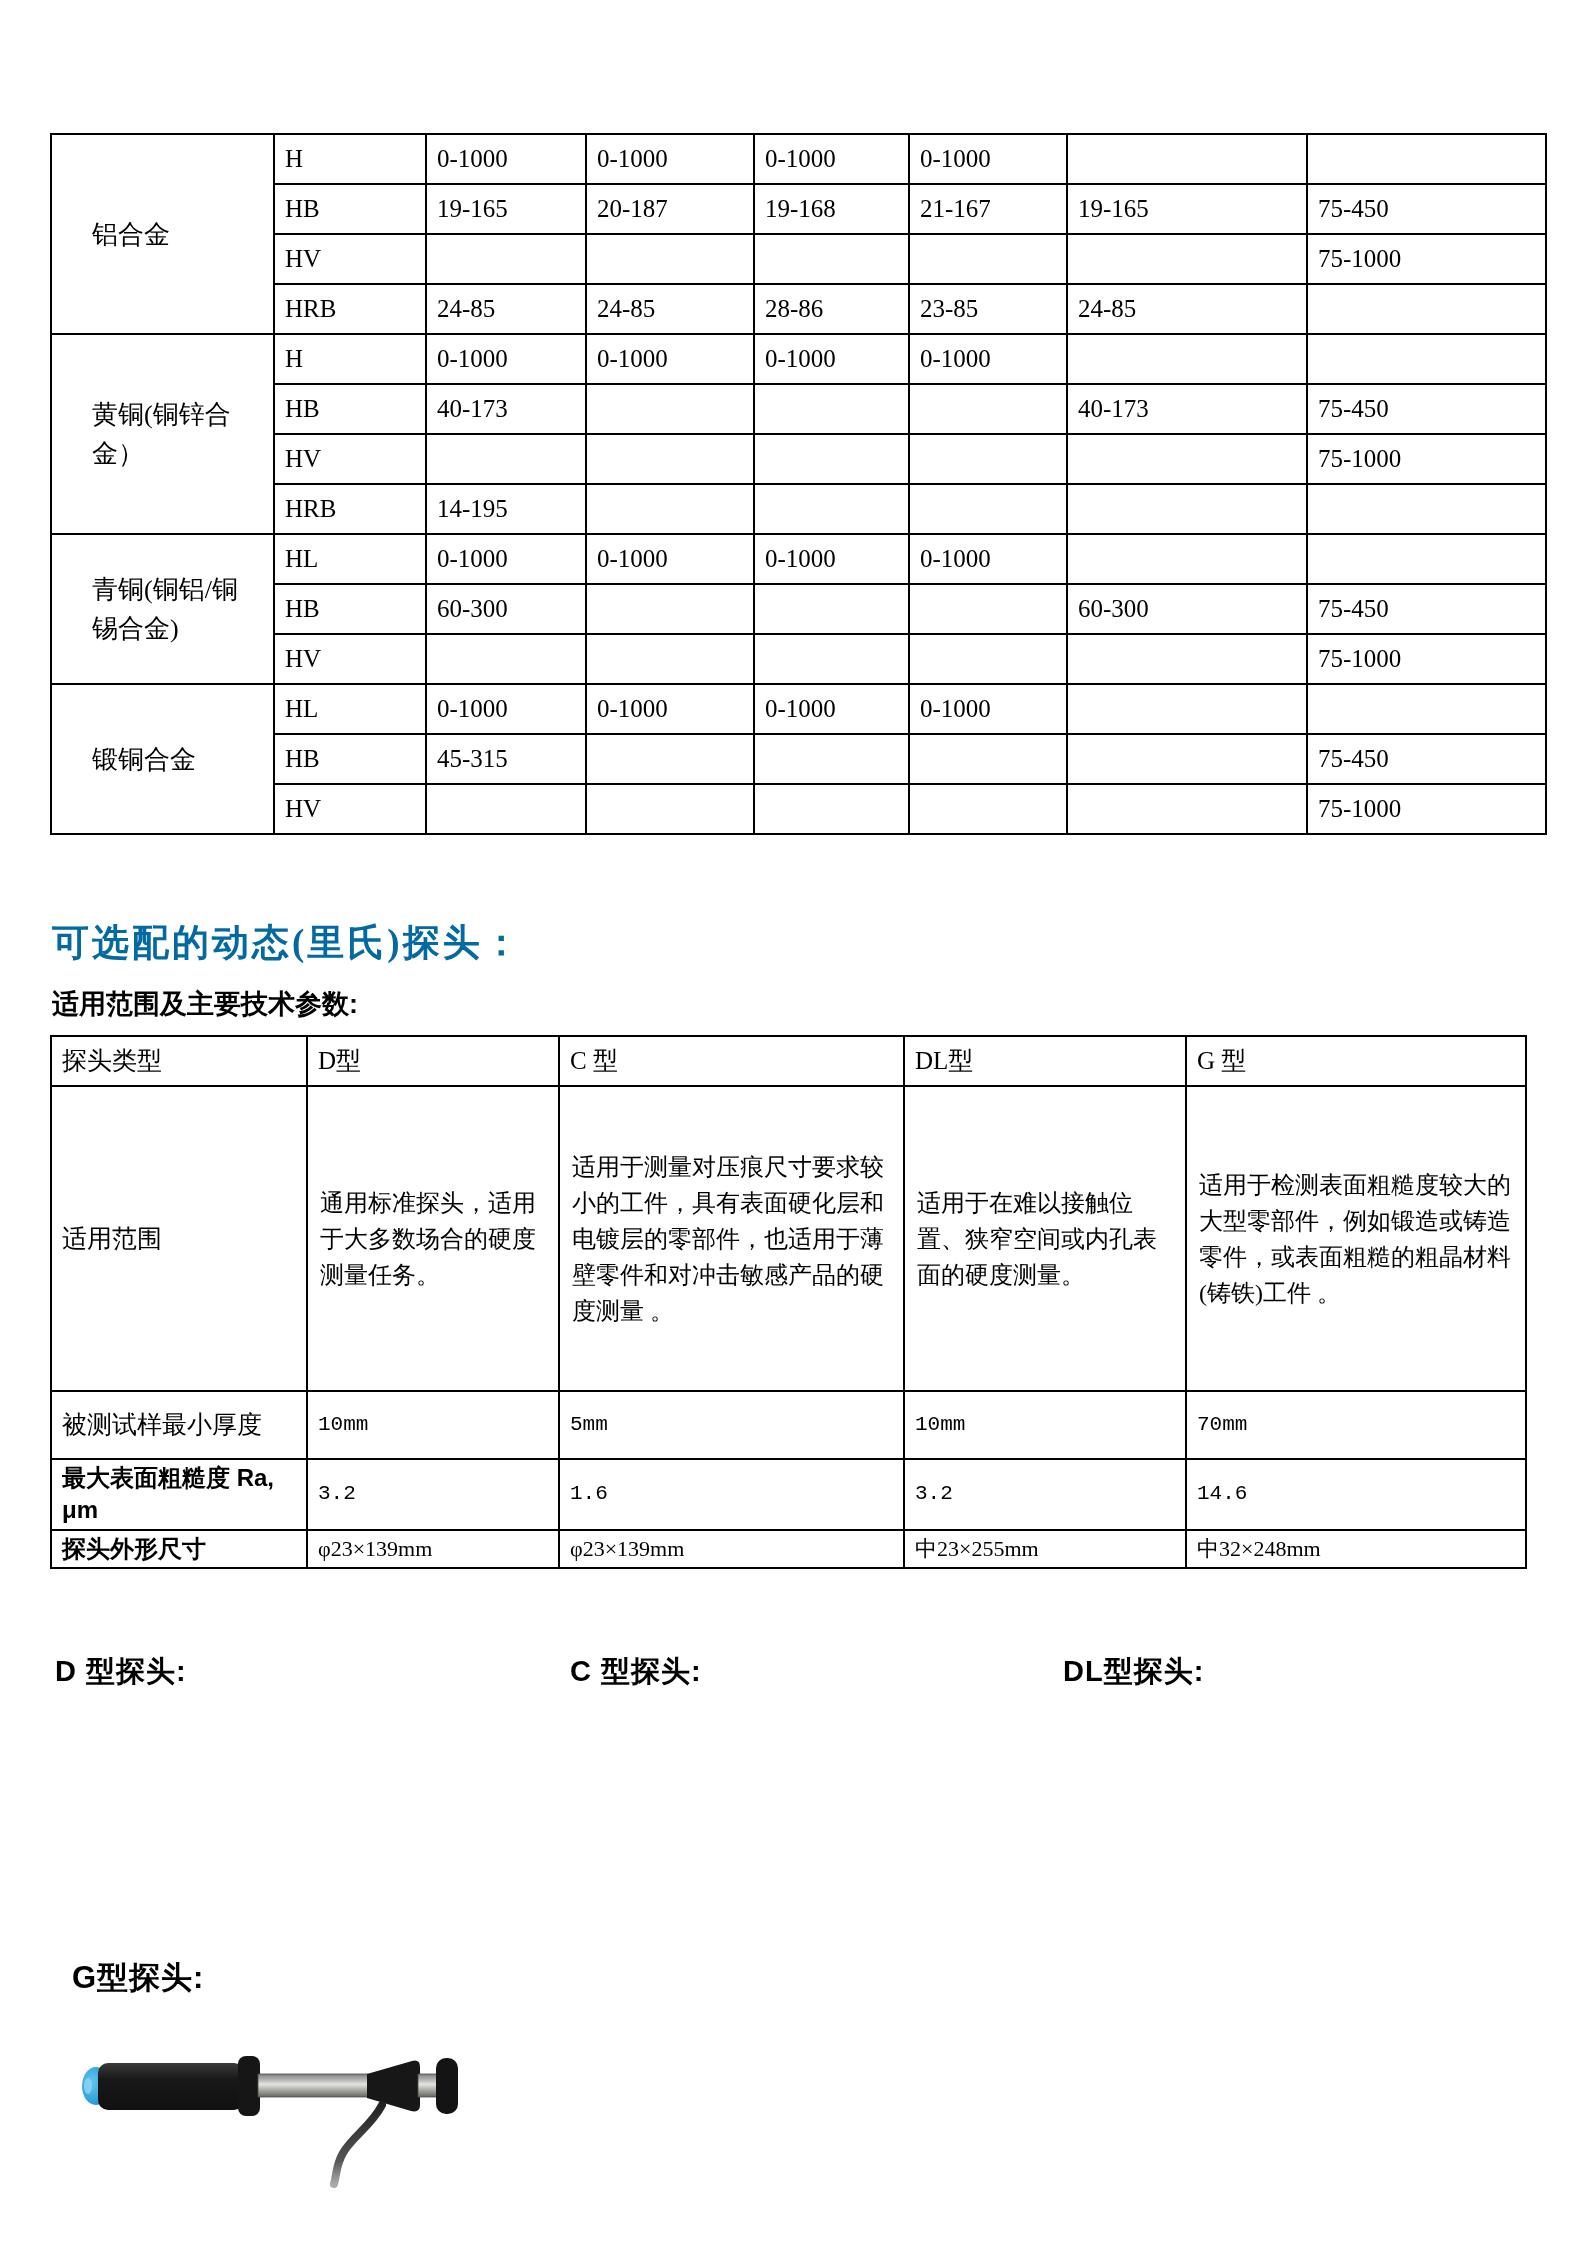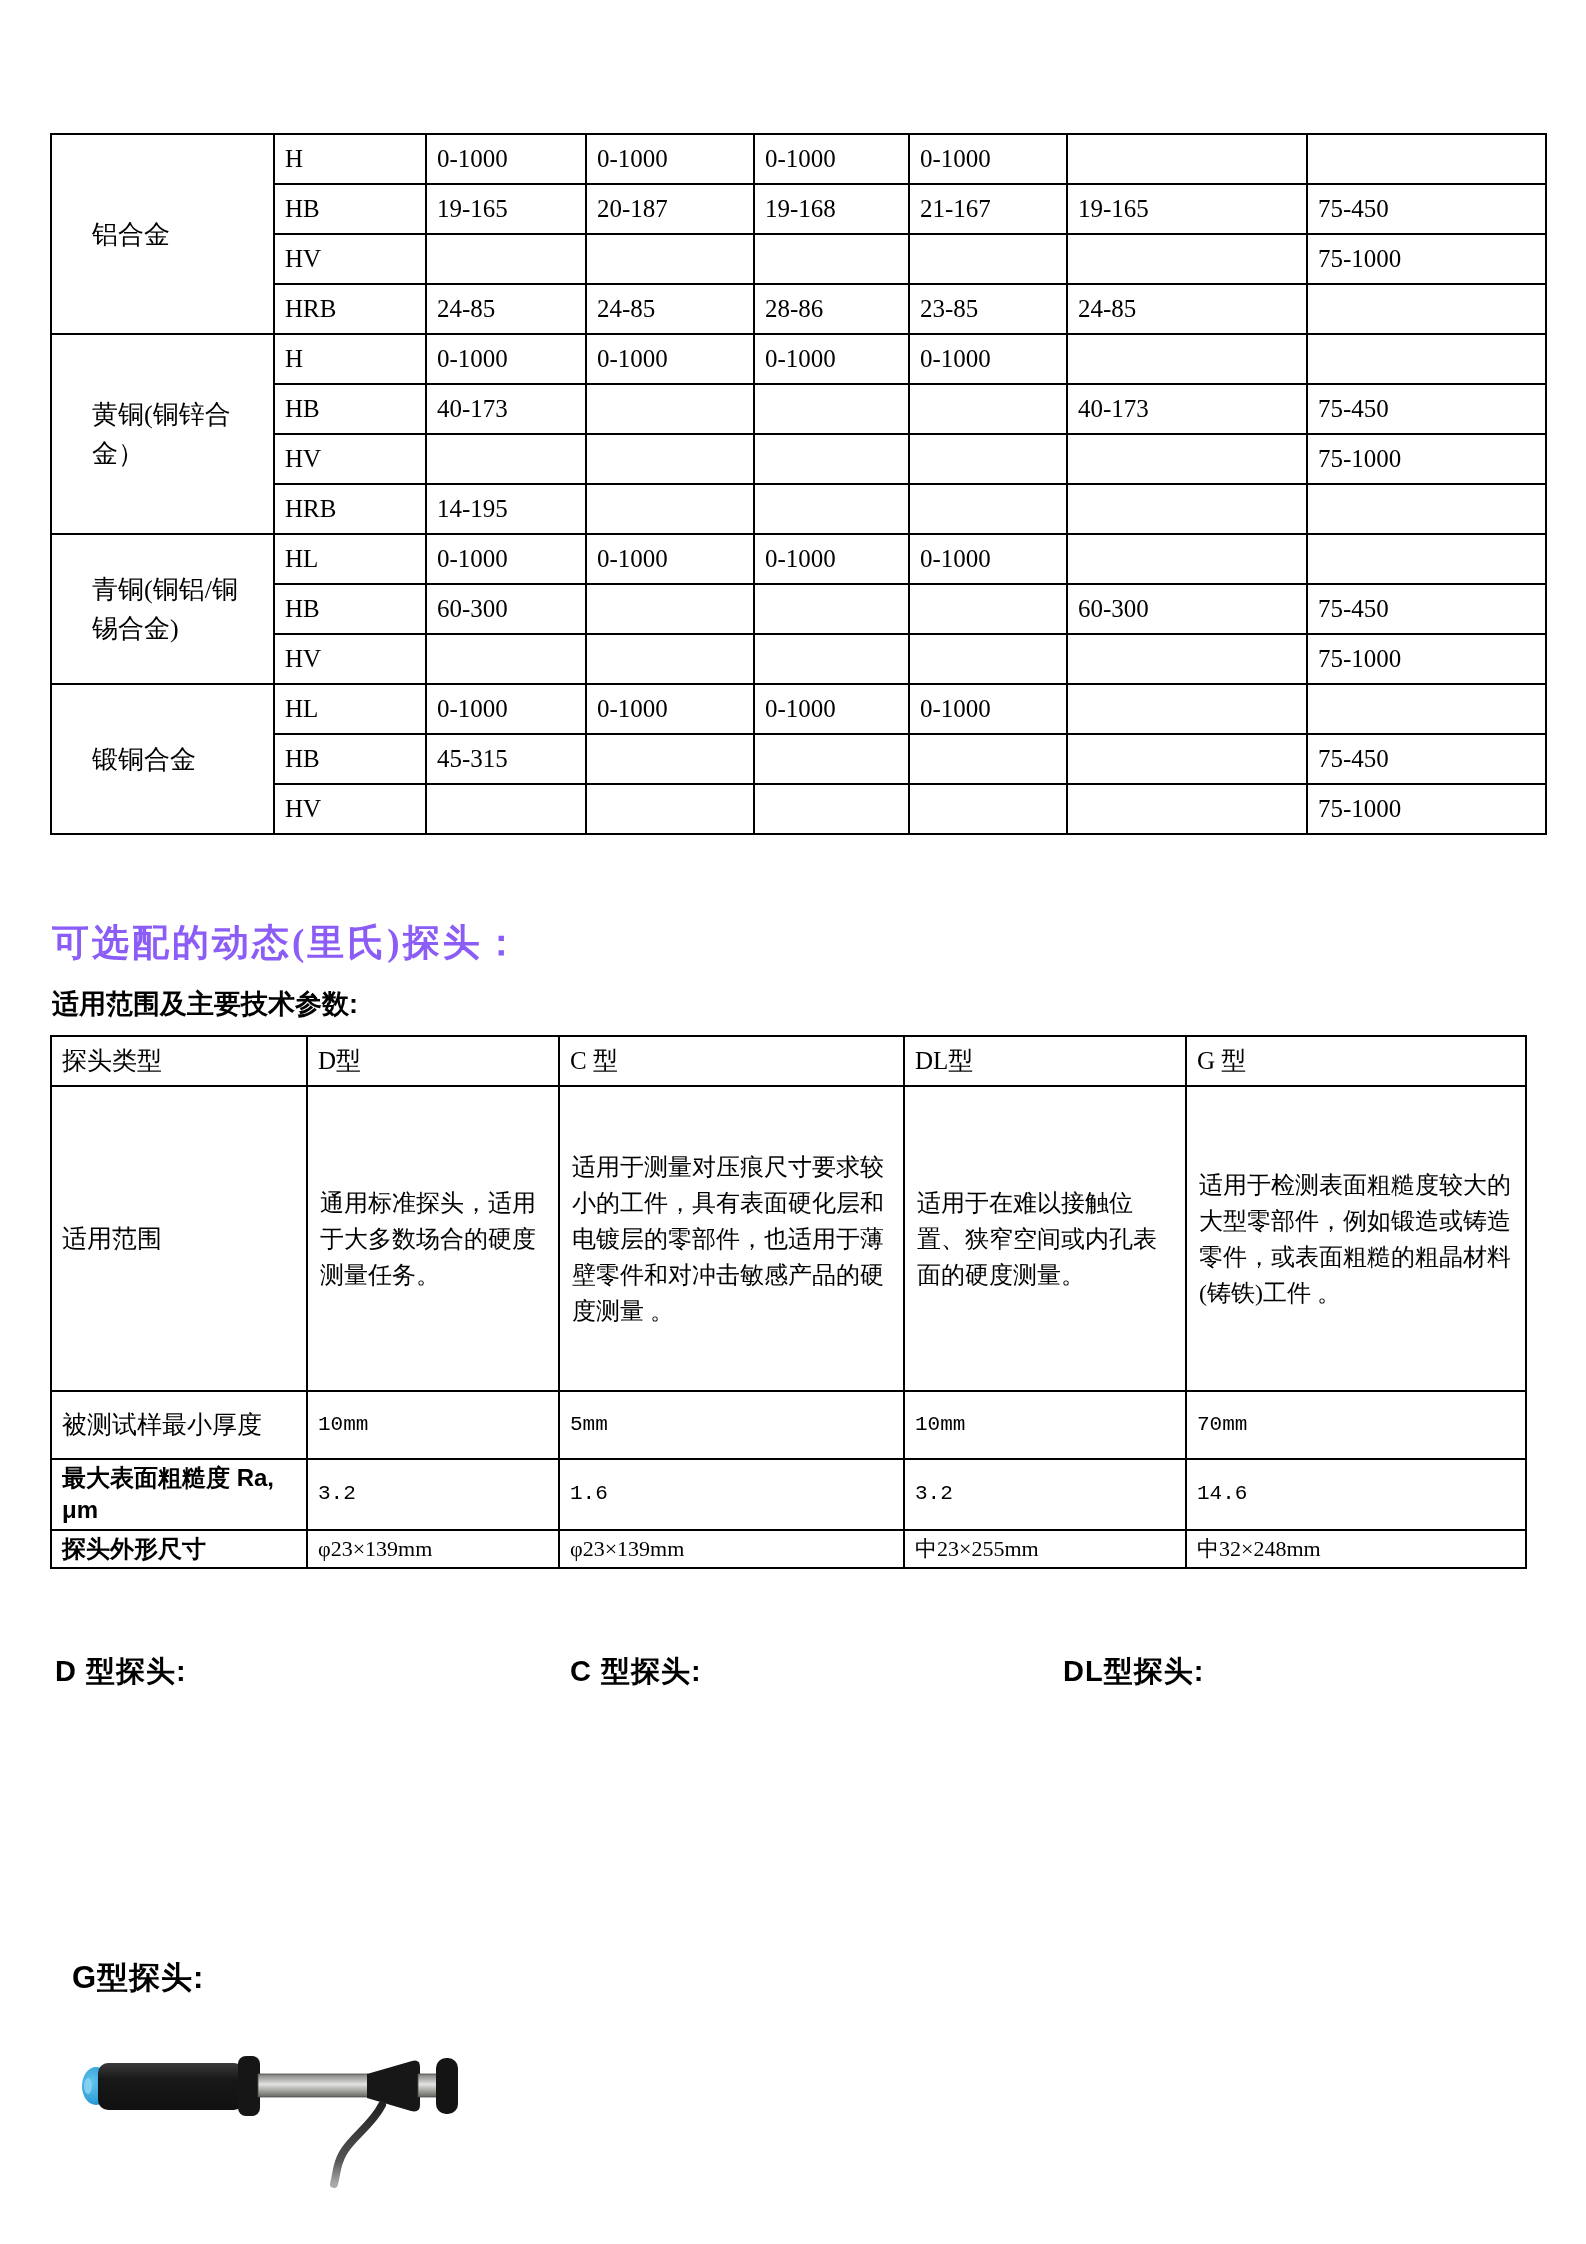--- a/index.html
+++ b/index.html
@@ -197,21 +197,21 @@
         <td></td>
         <td></td>
         <td></td>
         <td></td>
         <td></td>
         <td>75-1000</td>
       </tr>
     </tbody>
   </table>
 
-  <div class="h1" id="blue-heading" style="color: #8b5cf6;">可选配的动态(里氏)探头：</div>
+  <div class="h1" id="blue-heading" style="color: #0369a1;">可选配的动态(里氏)探头：</div>
   <div class="h2">适用范围及主要技术参数:</div>
 
   <table class="t2">
     <colgroup>
       <col style="width:256px">
         <col style="width:252px">
         <col style="width:345px">
         <col style="width:282px">
         <col style="width:340px">
     </colgroup>

